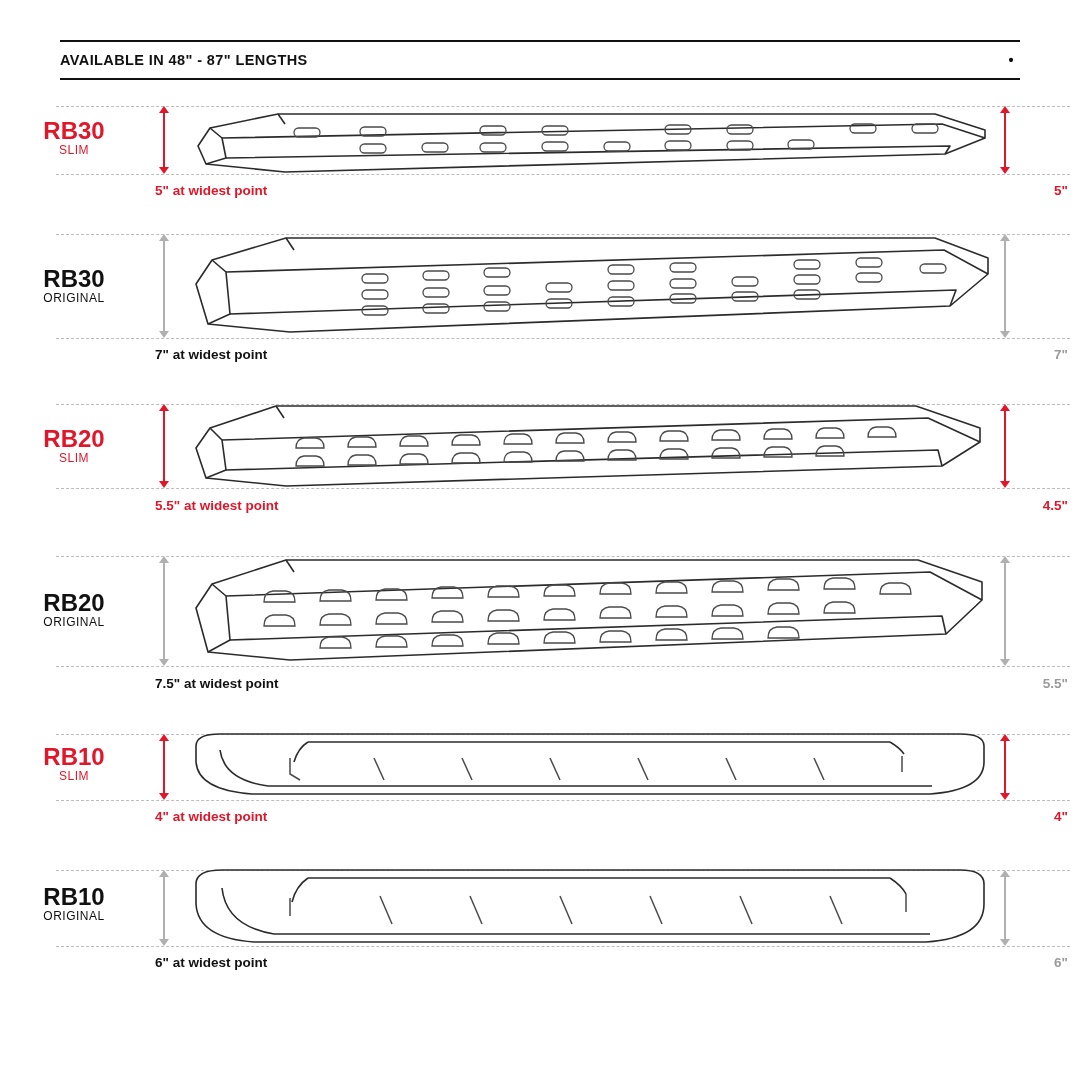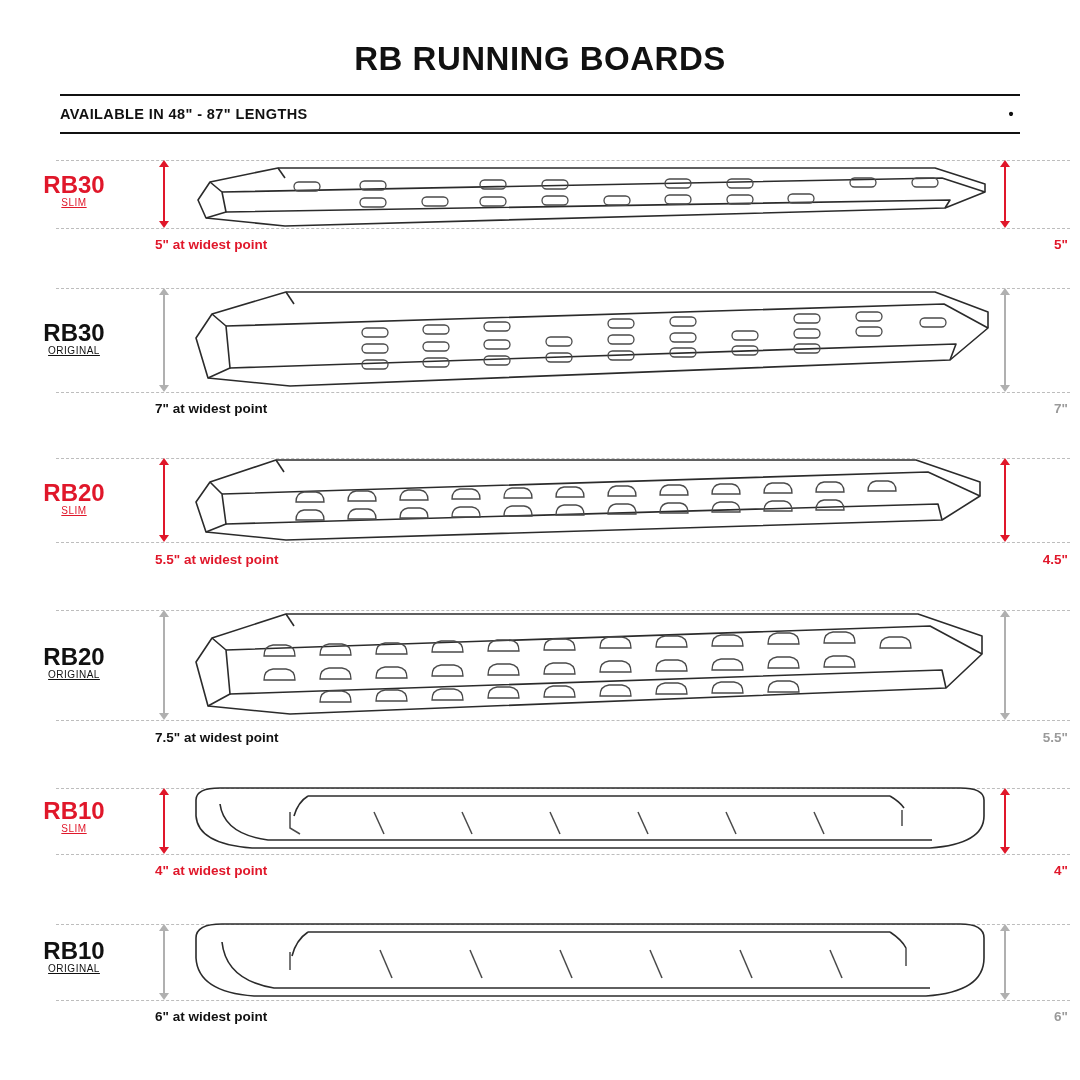--- a/index.html
+++ b/index.html
@@ -47,23 +47,22 @@
   }
   .row .label{
     position:absolute;
     left:0;width:148px;
     text-align:center;
   }
   .label .name{
     font-size:24px;font-weight:bold;line-height:1.05;
   }
   .label .variant{
-    font-size:10px;font-weight:normal;letter-spacing:0.5px;
+    font-size:12px;font-weight:normal;letter-spacing:0.5px;
     line-height:1.2;
-    text-decoration:underline;
   }
   .red .name,.red .variant{color:#e0172a;}
   .blk .name,.blk .variant{color:#111;}
 
   
   .dash{
     position:absolute;left:56px;right:10px;
     border-top:1px dashed #bdbdbd;
     height:0;
   }
@@ -100,21 +99,20 @@
 
   .board{position:absolute;}
   svg{display:block;overflow:visible;}
 </style>
 </head>
 <body>
 
 <div class="page">
 
   <div class="header">
-    <h1 class="title">RB RUNNING BOARDS</h1>
     <div class="rule"></div>
     <div class="subtitle">
       <span>AVAILABLE IN 48" - 87" LENGTHS</span>
       <span class="dot">•</span>
     </div>
     <div class="rule2"></div>
   </div>
 
   <div class="rows">
 

